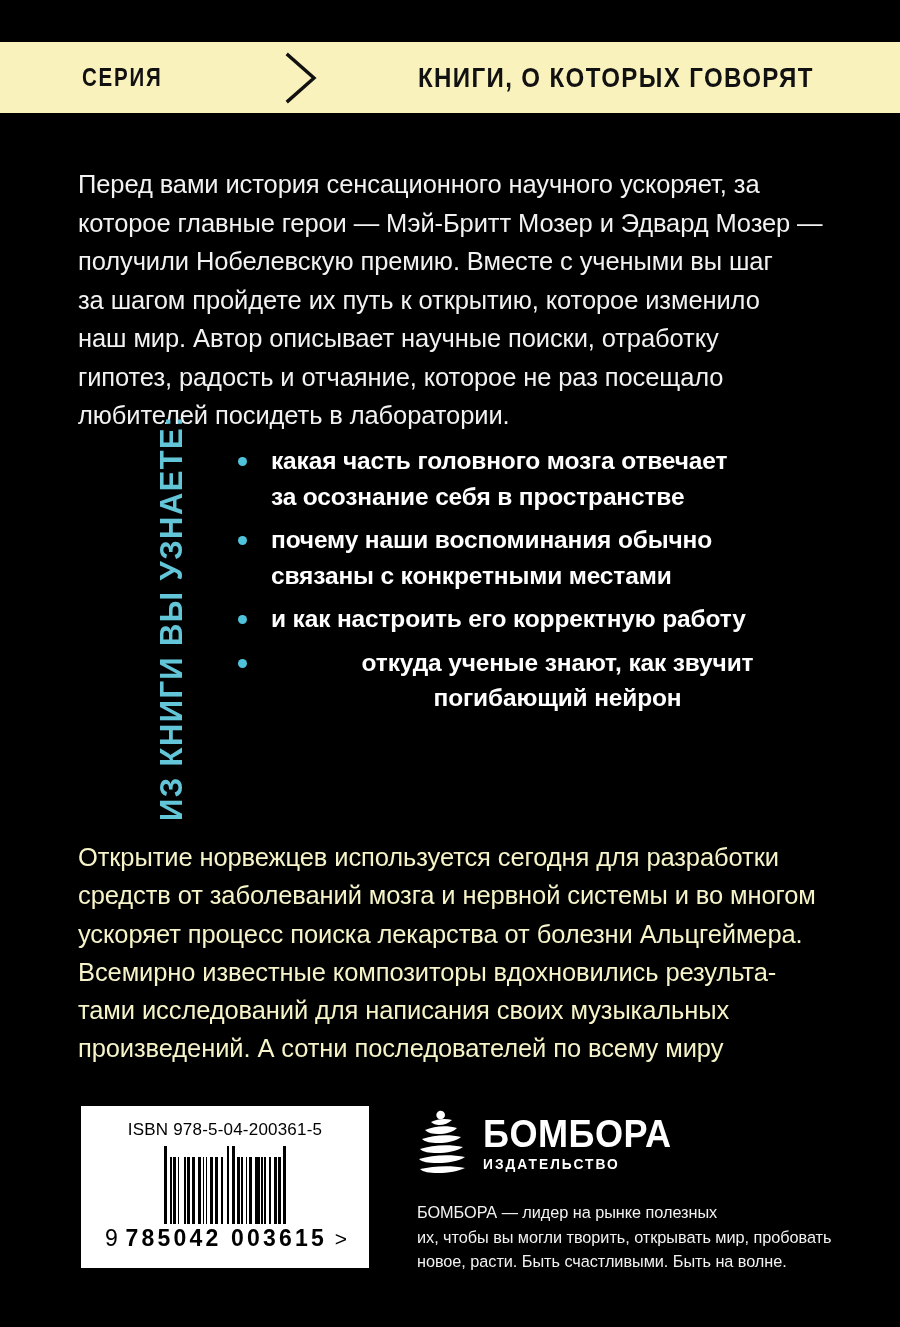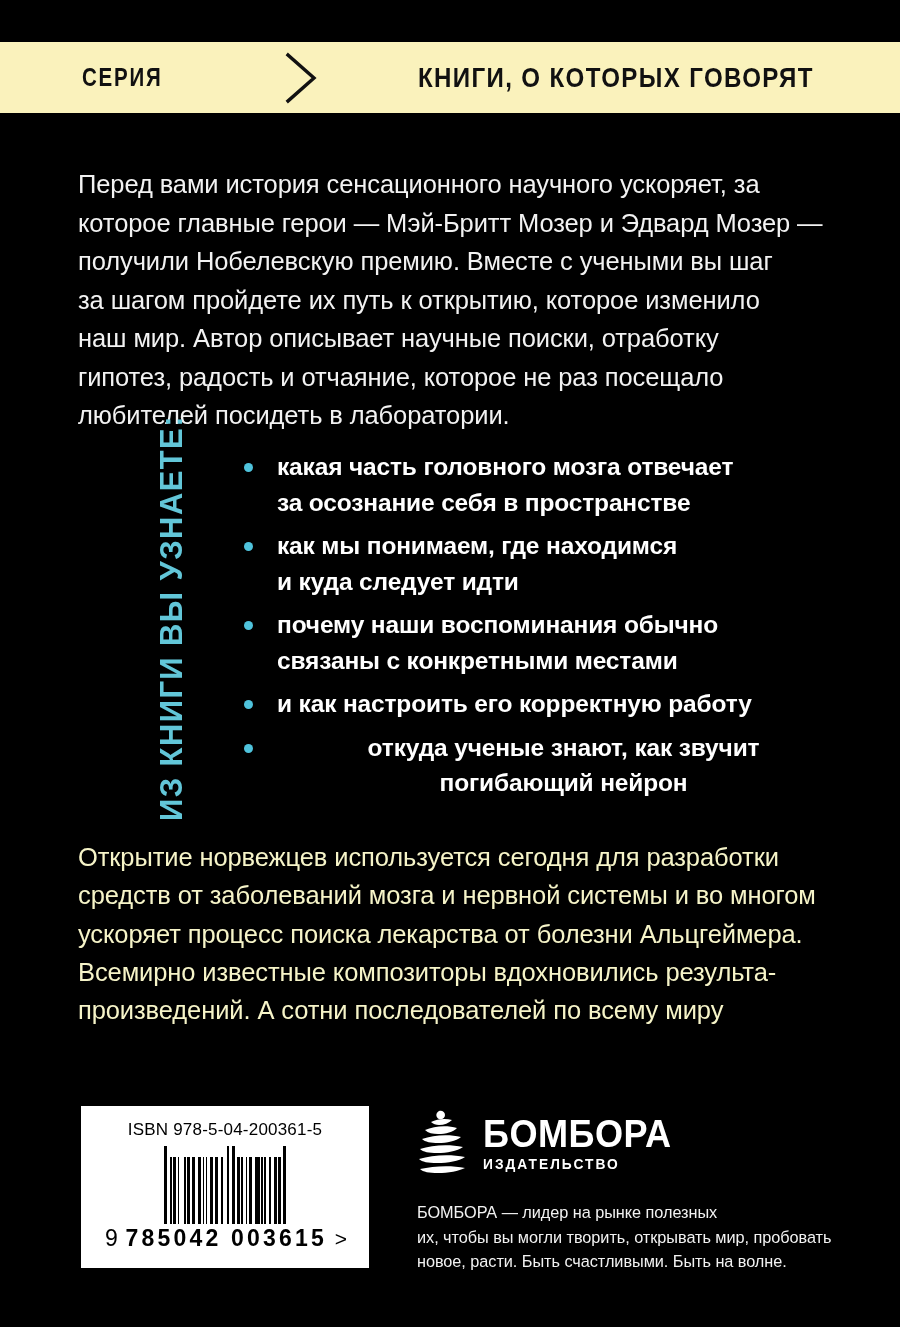--- a/index.html
+++ b/index.html
@@ -96,21 +96,21 @@
     transform: translate(-50%, -50%) rotate(-90deg);
     transform-origin: center center;
     white-space: nowrap;
     font-family: "Liberation Sans Narrow", "Liberation Sans", sans-serif;
     font-weight: 700;
     font-size: 31px;
     letter-spacing: 1.4px;
     color: #62C6D8;
   }
   .bullet-list {
-    margin: 14px;
+    margin: 8px;
     padding: 0;
     list-style: none;
     position: absolute;
     left: 148px;
     top: 3px;
     width: 610px;
   }
   .bullet-item {
     position: relative;
     padding-left: 37px;
@@ -257,25 +257,20 @@
 
   <div class="vertical-heading-wrap">
     <div class="vertical-heading">ИЗ КНИГИ ВЫ УЗНАЕТЕ:</div>
   </div>
 
   <ul class="bullet-list">
     <li class="bullet-item">
       <span class="bullet-dot"></span>
       <span>какая часть головного мозга отвечает</span>
       <span class="bullet-line-2">за осознание себя в пространстве</span>
-    </li>
-    <li class="bullet-item">
-      <span class="bullet-dot"></span>
-      <span>как мы понимаем, где находимся</span>
-      <span class="bullet-line-2">и куда следует идти</span>
     </li>
     <li class="bullet-item">
       <span class="bullet-dot"></span>
       <span>почему наши воспоминания обычно</span>
       <span class="bullet-line-2">связаны с конкретными местами</span>
     </li>
     <li class="bullet-item">
       <span class="bullet-dot"></span>
       <span class="bullet-line-2">и как настроить его корректную работу</span>
     </li>
@@ -285,20 +280,21 @@
       <span class="bullet-line-2">погибающий нейрон</span>
     </li>
   </ul>
 </div>
 
 <div class="outro-paragraph">
   <p>Открытие норвежцев используется сегодня для разработки</p>
   <p>средств от заболеваний мозга и нервной системы и во многом</p>
   <p>ускоряет процесс поиска лекарства от болезни Альцгеймера.</p>
   <p>Всемирно известные композиторы вдохновились результа-</p>
+  <p>тами исследований для написания своих музыкальных</p>
   <p>произведений. А сотни последователей по всему миру</p>
 </div>
 
 <div class="footer">
 
   <div class="barcode-box">
     <div class="isbn-text">ISBN 978-5-04-200361-5</div>
     <div class="barcode-bars" id="barcode-bars">
         <span style="width: 1.55px; background: rgb(0, 0, 0); height: 100%;"></span>
         <span style="width: 0px; background: rgb(255, 255, 255); height: 100%;"></span>

